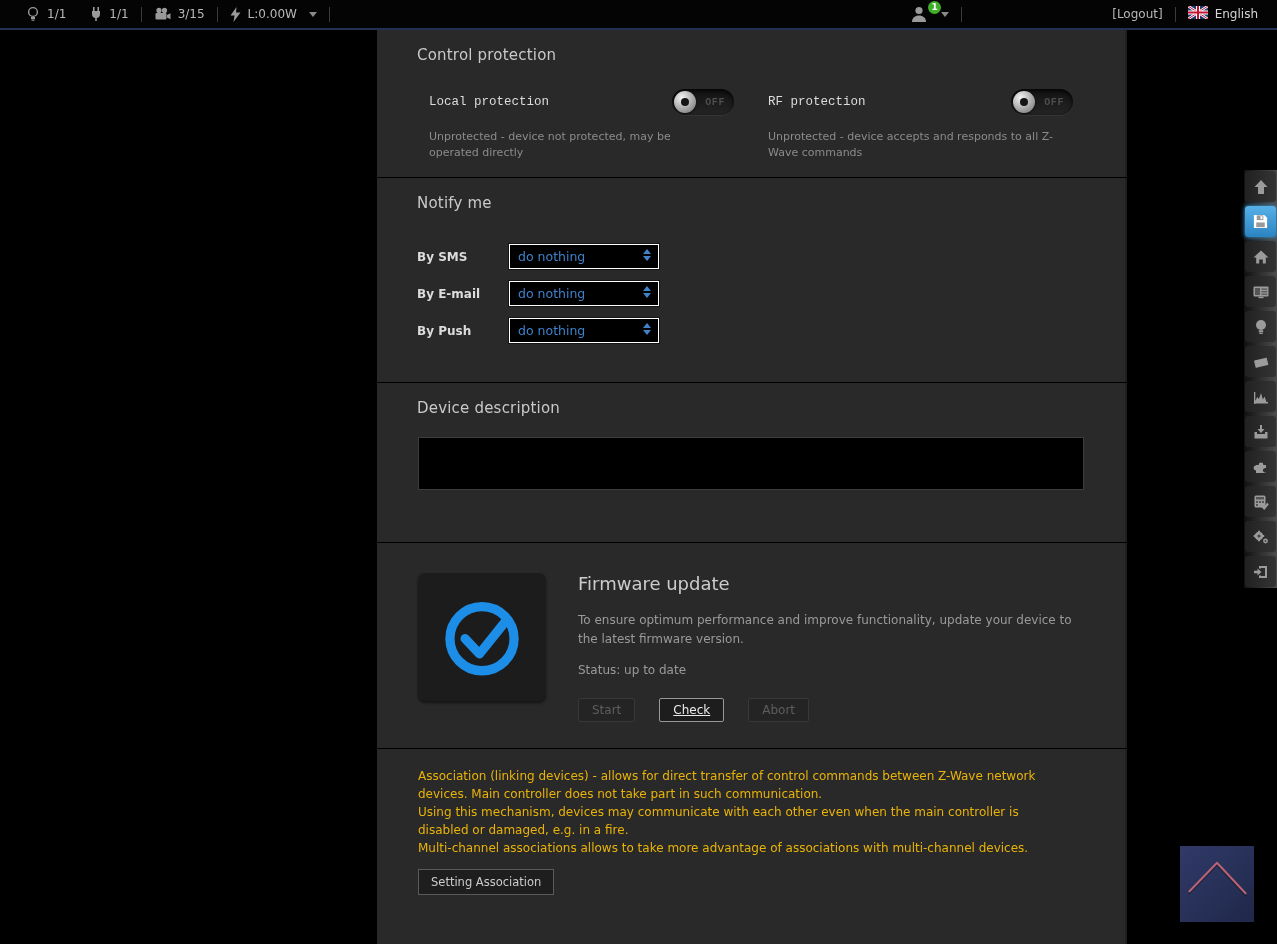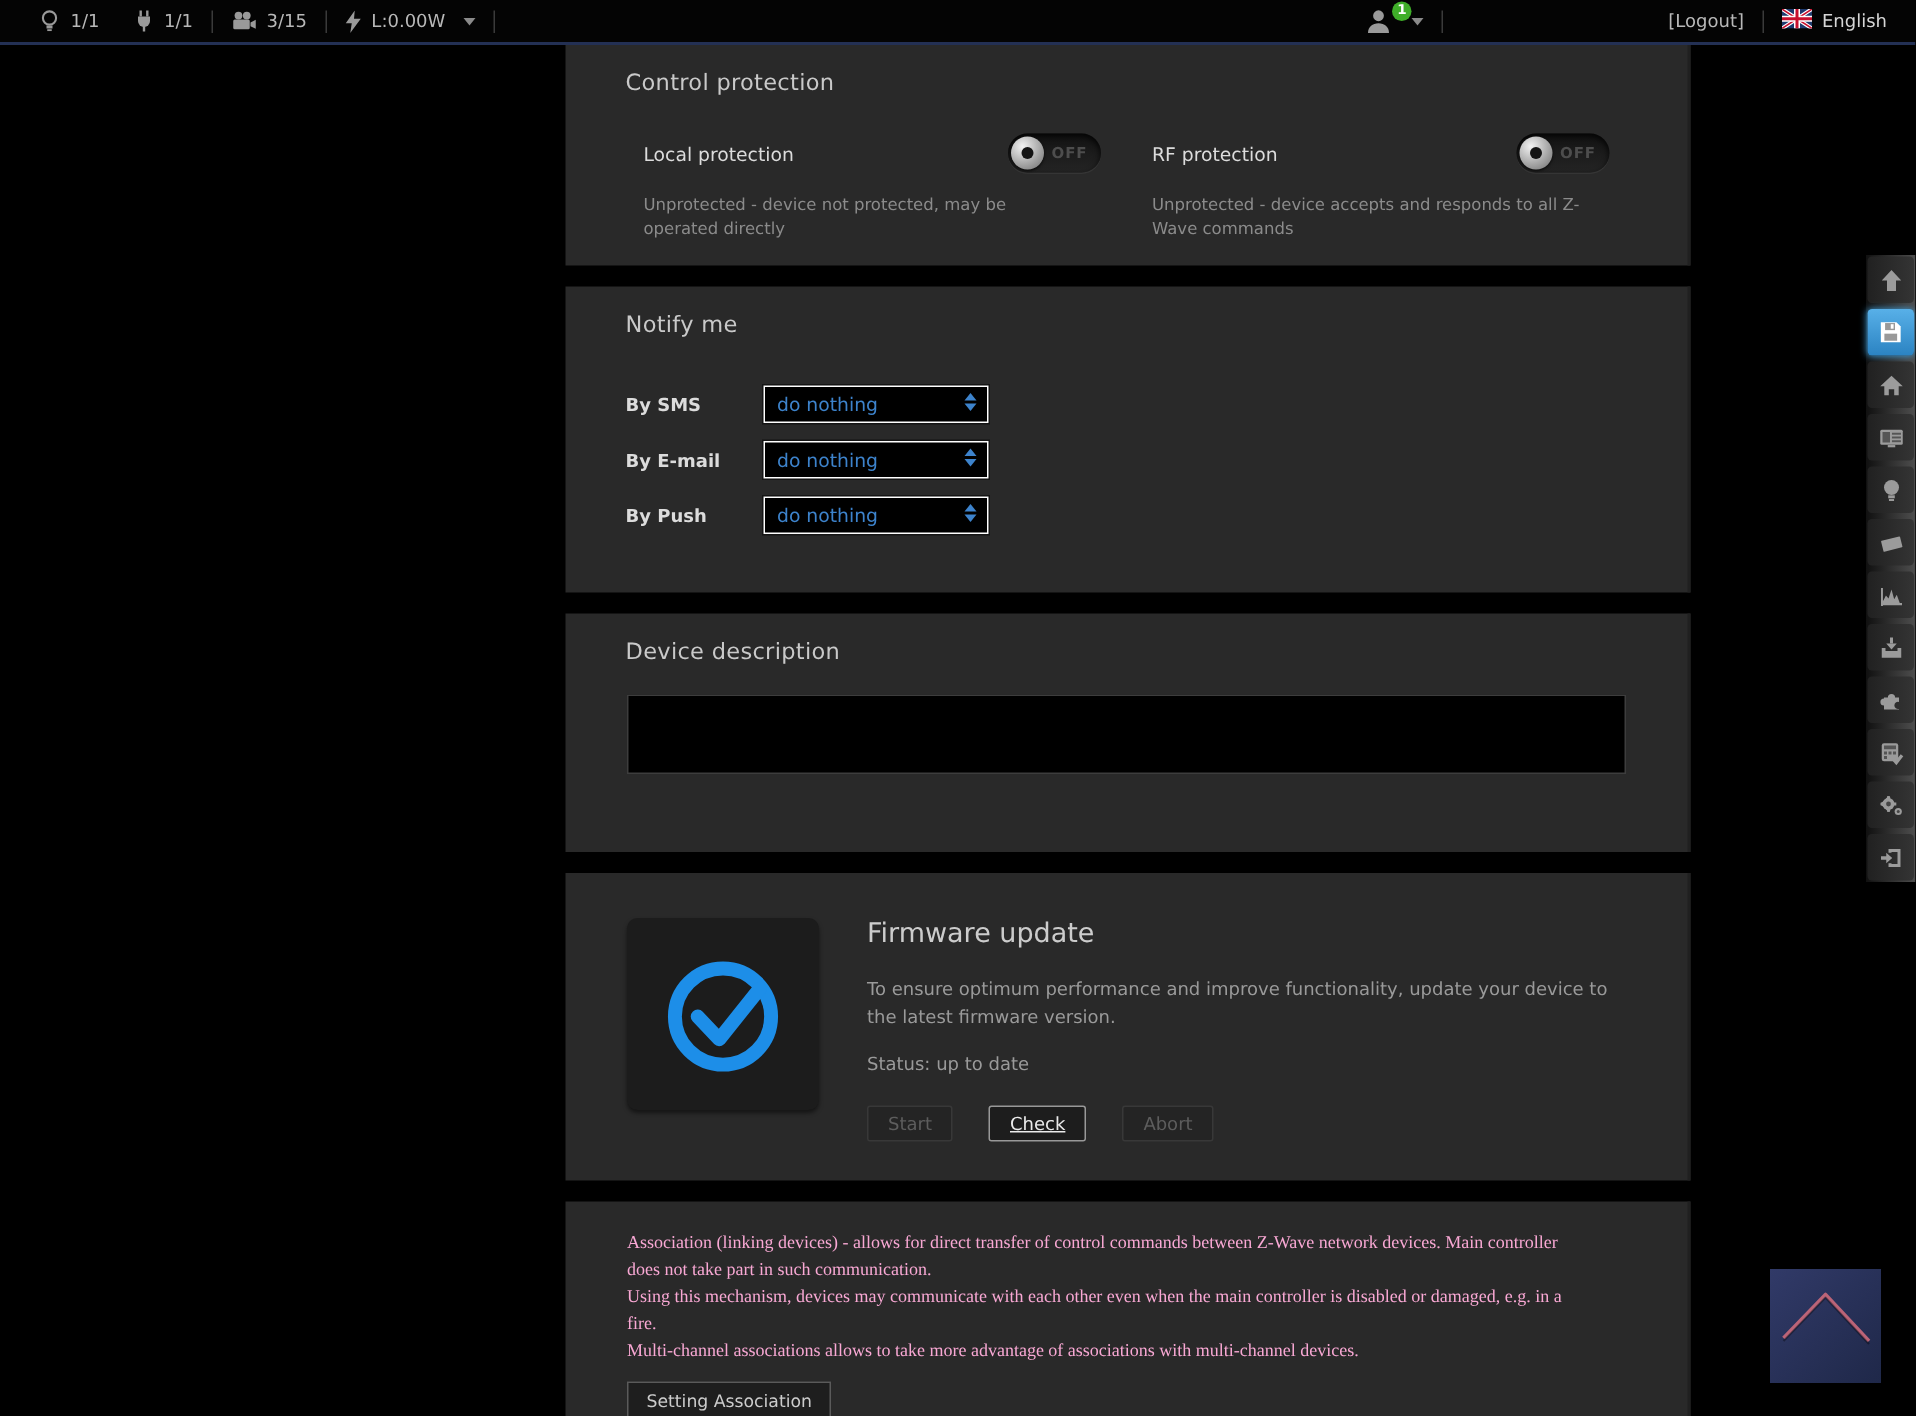--- a/index.html
+++ b/index.html
@@ -24,29 +24,29 @@
   .badge {
     position:absolute; top:-4px; right:8px; min-width:13px; height:13px;
     background:#3fae29; border-radius:50%; color:#fff; font-size:9px; font-weight:bold;
     display:flex; align-items:center; justify-content:center; line-height:1;
   }
   .accent-line { position:absolute; top:28px; left:0; width:1277px; height:2px; background:#233054; }
 
   
   .content {
     position:absolute; left:377px; top:30px; width:750px; height:914px;
-    display:flex; flex-direction:column; gap:14px;
+    display:flex; flex-direction:column; gap:1px;
   }
   .section { background:#292929; border-right:2px solid #202020; flex-shrink:0; }
   .s1 { height:147px; } .s2 { height:204px; } .s3 { height:159px; } .s4 { height:205px; } .s5 { flex:1; }
   .sec-title { margin:0; padding:16px 0 0 40px; font-size:15px; font-weight:normal; color:#c9c9c9; letter-spacing:.2px; }
 
   
   .cp-grid { display:grid; grid-template-columns:305px 305px; column-gap:34px; padding:24px 0 0 52px; }
-  .cp-row { display:flex; justify-content:space-between; align-items:center; height:28px; }
+  .cp-row { display:flex; justify-content:space-between; align-items:center; height:28px;font-family:Liberation Mono, monospace; }
   .cp-label { font-size:12.5px; color:#dcdcdc; }
   .toggle {
     width:62px; height:26px; border-radius:13px; position:relative; cursor:pointer;
     background:linear-gradient(#131313,#242424);
     box-shadow:inset 0 2px 4px rgba(0,0,0,.85), 0 1px 0 rgba(255,255,255,.06);
   }
   .knob {
     position:absolute; left:2px; top:2px; width:22px; height:22px; border-radius:50%;
     background:radial-gradient(circle at 35% 30%, #f2f2f2, #a8a8a8 55%, #6d6d6d);
     box-shadow:0 1px 2px rgba(0,0,0,.7);
@@ -87,21 +87,21 @@
   .fw-body { margin-left:32px; width:516px; }
   .fw-title { font-size:18px; color:#cccccc; margin:0; font-weight:normal; }
   .fw-text { margin:17px 0 0 0; font-size:12px; color:#9a9a9a; line-height:1.6; }
   .fw-status { margin:14px 0 0 0; font-size:12px; color:#9a9a9a; }
   .fw-buttons { margin-top:21px; display:flex; gap:24px; }
   .btn { font-family:"DejaVu Sans", sans-serif; font-size:12px; padding:4px 13px; border-radius:2px; cursor:pointer; }
   .btn-disabled { background:#242424; border:1px solid #383838; color:#5d5d5d;text-align:right; }
   .btn-active { background:#1d1d1d; border:1px solid #989898; color:#ebebeb;text-decoration:underline; }
 
   
-  .as-text { padding:18px 40px 0 41px; font-size:12px; color:#f9a8d4; line-height:1.5; width:712px;font-family:Liberation Serif, serif; }
+  .as-text { padding:18px 40px 0 41px; font-size:12px; color:#eab308; line-height:1.5; width:712px; }
   .as-text p { margin:0; }
   .as-btn {
     margin:12px 0 0 41px; background:#1e1e1e; border:1px solid #5a5a5a; color:#cccccc;
     font-size:11.5px; padding:5px 12px; cursor:pointer; font-family:"DejaVu Sans", sans-serif;
   }
 
   
   .side {
     position:absolute; right:0; top:170px; width:33px;
     display:flex; flex-direction:column; gap:4px; padding:1px 0;

